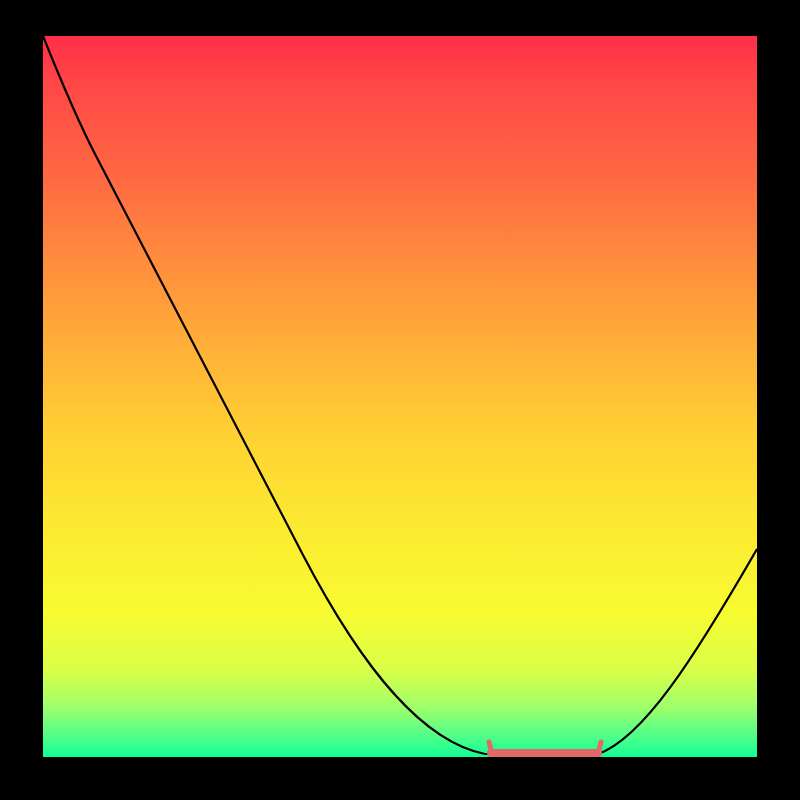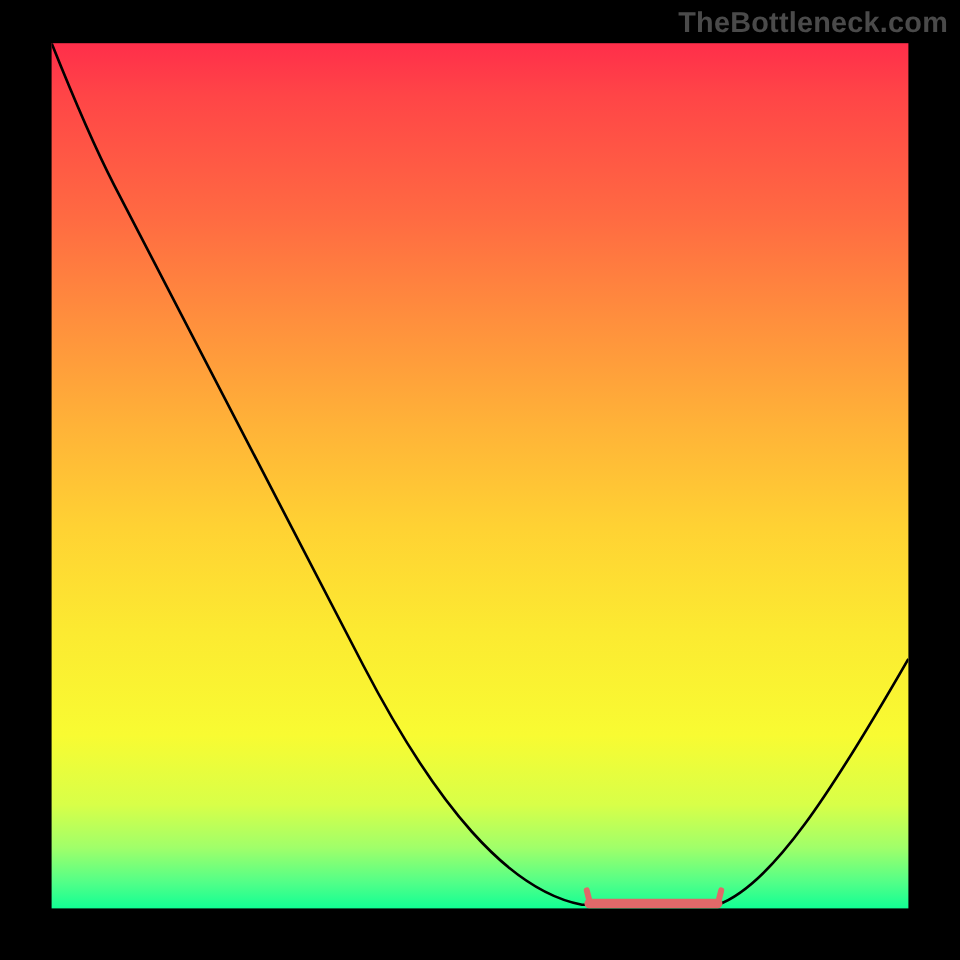--- a/index.html
+++ b/index.html
@@ -71,21 +71,20 @@
     fill: none;
     stroke: #e06969;
     stroke-width: 5;
     stroke-linecap: round;
   }
 </style>
 </head>
 <body>
 
 <div class="container">
-  <div class="watermark">TheBottleneck.com</div>
   <div class="plot-area"></div>
   <svg class="overlay" viewBox="0 0 714 721" preserveAspectRatio="none">
     <path class="curve" d="M 0 0
          C 18 45, 35 85, 52 118
          L 260 519
          C 320 634, 380 706, 442 718
          L 555 718
          C 600 702, 650 624, 714 513"></path>
     <line class="pink-bar" x1="448" y1="717" x2="555" y2="717"></line>
     <line class="pink-tick" x1="446" y1="706" x2="449" y2="718"></line>

